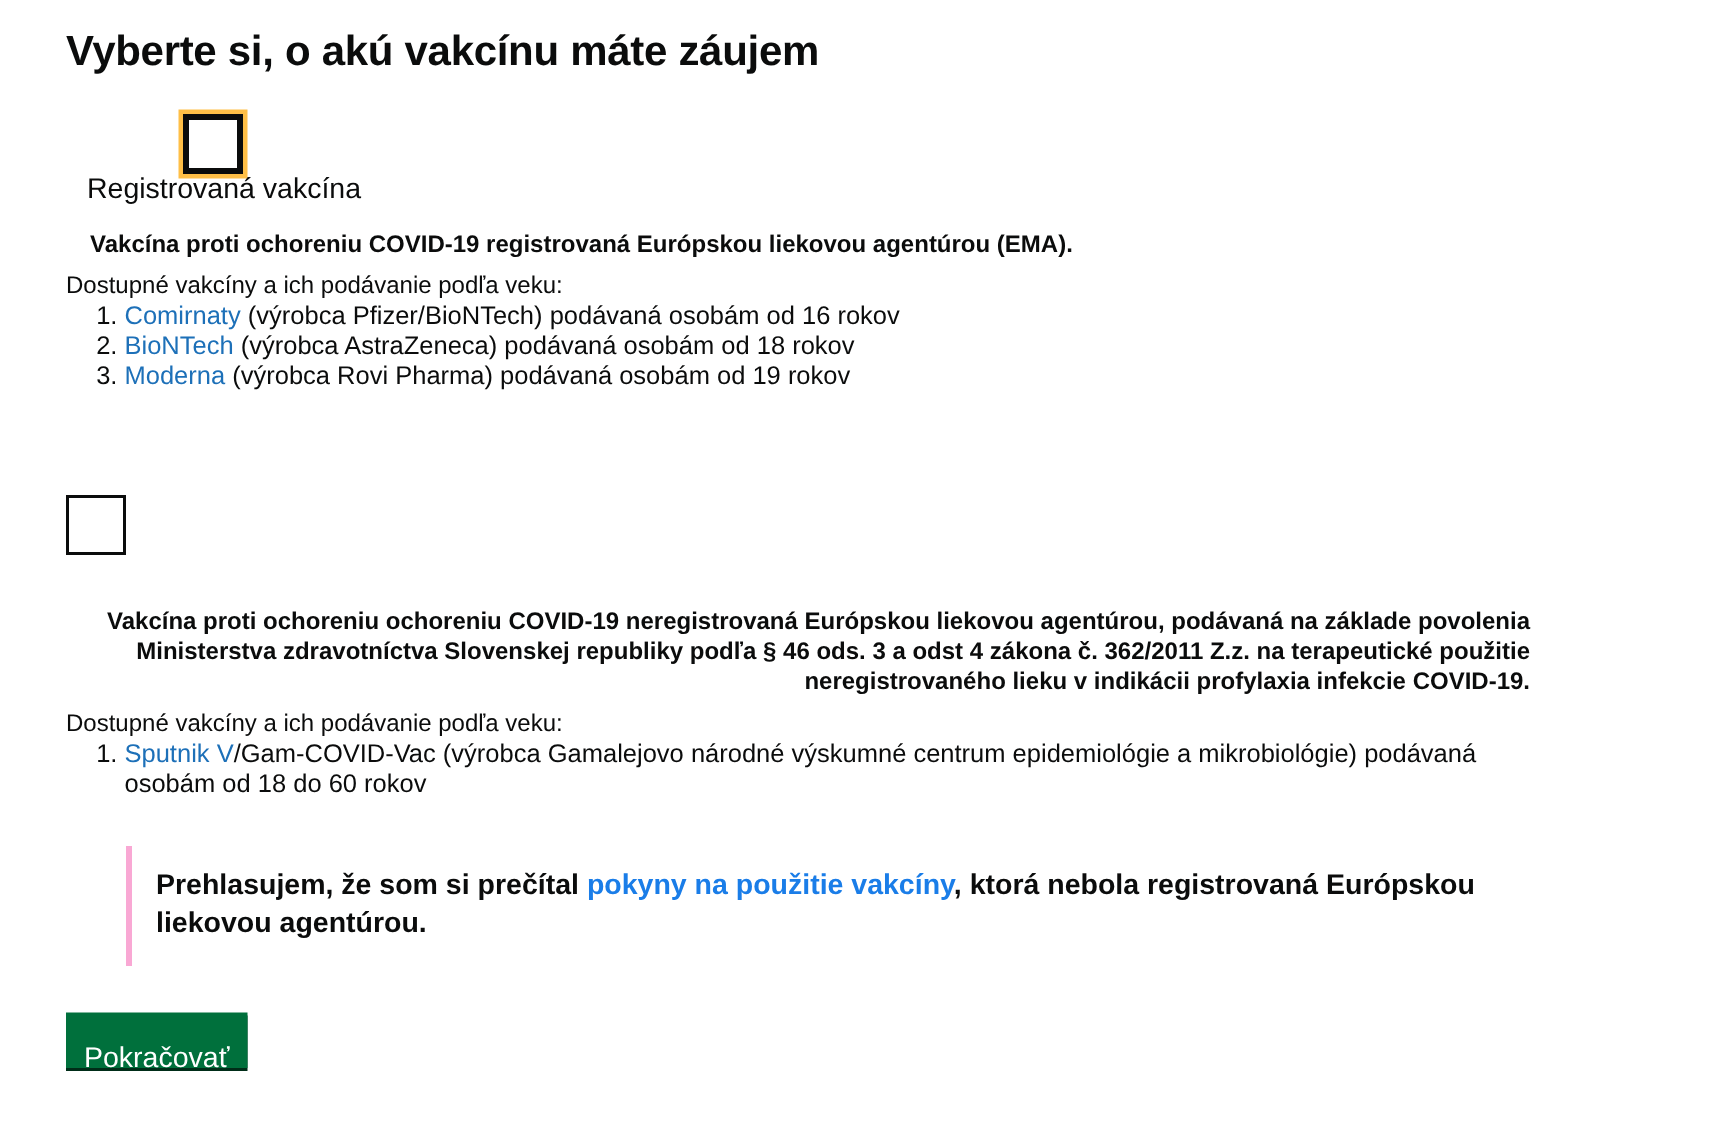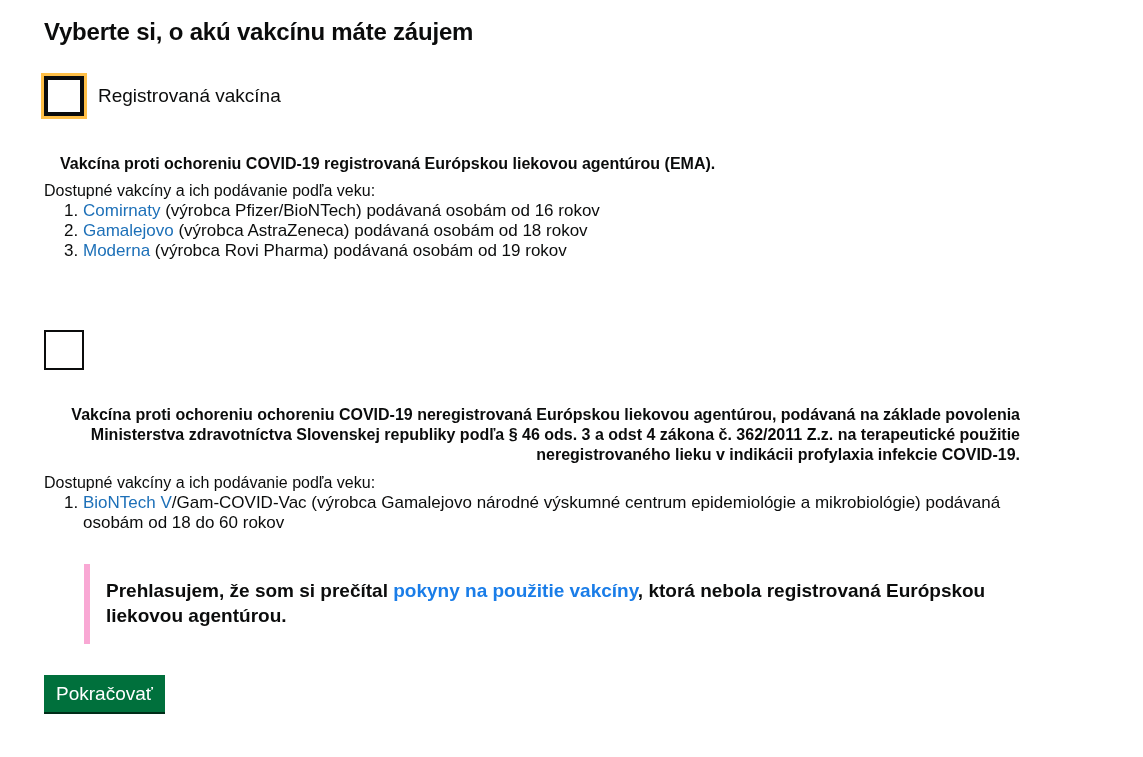--- a/index.html
+++ b/index.html
@@ -5,80 +5,80 @@
     html, body { margin: 0; padding: 0; background: #ffffff; }
     body {
       width: 1143px; height: 757px; overflow: hidden;
       font-family: "Liberation Sans", sans-serif;
       color: #0b0c0c;
       position: relative;
     }
     .page { position: absolute; left: 44px; top: 0; width: 960px; }
     h1 {
       font-family: "Liberation Sans", sans-serif;
-      font-size: 24px; font-weight: 700; margin: 0;
+      font-size: 28px; font-weight: 700; margin: 0;
       position: absolute; top: 18px; left: 0; white-space: nowrap;
       letter-spacing: -0.2px;
     }
-    .option { position: absolute; left: 0; display: flex; align-items: center; }
+    .option { position: absolute; left: 0; display: flex; align-items: center; flex-direction: column; }
     .checkbox {
       width: 40px; height: 40px; box-sizing: border-box;
       border: 2px solid #0b0c0c; background: #fff; cursor: pointer;
     }
     .checkbox.focused {
       border: 4px solid #0b0c0c;
       outline: 3px solid #ffbf47;
       outline-offset: 0;
     }
     .option-label { font-size: 19px; margin-left: 14px; color: #0b0c0c; cursor: pointer; }
     .bold-p { position: absolute; left: 0; font-size: 16px; font-weight: 700; line-height: 20px; margin: 16px; width: 960px; }
     .plain { position: absolute; left: 0; font-size: 16px; line-height: 20px; margin: 0; text-align: right; }
     ol.vlist { position: absolute; left: 0; margin: 0; padding-left: 39px; font-size: 17px; line-height: 20px; width: 921px; }
     ol.vlist li { padding-left: 0; }
     a { color: #1d70b8; text-decoration: none; }
     a.bright { color: #1a7de8; }
     .inset {
       position: absolute; left: 40px; top: 564px; width: 910px;
-      border-left: 6px solid #f9a8d4;
+      border-left: 4px solid #f9a8d4;
       padding: 14px 0 14px 16px; box-sizing: border-box; height: 80px;
     }
     .inset p { margin: 0; font-size: 19px; font-weight: 700; line-height: 25px; }
     .btn {
       position: absolute; left: 0; top: 675px;
       background: #00703c; color: #fff; border: none;
       font-family: "Liberation Sans", sans-serif;
-      font-size: 19px; padding: 0 12px; height: 37px; line-height: 37px;
+      font-size: 19px; padding: 12px 12px; height: 37px; line-height: 37px;
       box-shadow: 0 2px 0 #002d18; cursor: pointer;
     }
   </style>
 </head>
 <body>
 
 <div class="page">
   <h1>Vyberte si, o akú vakcínu máte záujem</h1>
 
   <div class="option" style="top:76px;">
     <div class="checkbox focused" role="checkbox"></div>
     <span class="option-label">Registrovaná vakcína</span>
   </div>
   <p class="bold-p" style="top:138px;">Vakcína proti ochoreniu COVID-19 registrovaná Európskou liekovou agentúrou (EMA).</p>
   <p class="plain" style="top:181px;">Dostupné vakcíny a ich podávanie podľa veku:</p>
   <ol class="vlist" style="top:201px;">
     <li><a href="#">Comirnaty</a><span> (výrobca Pfizer/BioNTech) podávaná osobám od 16 rokov</span></li>
-    <li><a href="#">Gamalejovo</a><span> (výrobca AstraZeneca) podávaná osobám od 18 rokov</span></li>
+    <li><a href="#">BioNTech</a><span> (výrobca AstraZeneca) podávaná osobám od 18 rokov</span></li>
     <li><a href="#">Moderna</a><span> (výrobca Rovi Pharma) podávaná osobám od 19 rokov</span></li>
   </ol>
 
   <div class="option" style="top:330px;">
     <div class="checkbox" role="checkbox"></div>
   </div>
   <p class="bold-p" style="top:389px;text-align:right;">Vakcína proti ochoreniu ochoreniu COVID-19 neregistrovaná Európskou liekovou agentúrou, podávaná na základe povolenia Ministerstva zdravotníctva Slovenskej republiky podľa § 46 ods. 3 a odst 4 zákona č. 362/2011 Z.z. na terapeutické použitie neregistrovaného lieku v indikácii profylaxia infekcie COVID-19.</p>
   <p class="plain" style="top:473px;">Dostupné vakcíny a ich podávanie podľa veku:</p>
   <ol class="vlist" style="top:493px;">
-    <li><a href="#">BioNTech V</a><span>/Gam-COVID-Vac (výrobca Gamalejovo národné výskumné centrum epidemiológie a mikrobiológie) podávaná osobám od 18 do 60 rokov</span></li>
+    <li><a href="#">Sputnik V</a><span>/Gam-COVID-Vac (výrobca Gamalejovo národné výskumné centrum epidemiológie a mikrobiológie) podávaná osobám od 18 do 60 rokov</span></li>
   </ol>
 
   <div class="inset">
     <p><span>Prehlasujem, že som si prečítal </span><a href="#" class="bright">pokyny na použitie vakcíny</a><span>, ktorá nebola registrovaná Európskou liekovou agentúrou.</span></p>
   </div>
 
   <button class="btn">Pokračovať</button>
 </div>
 
 </body></html>

